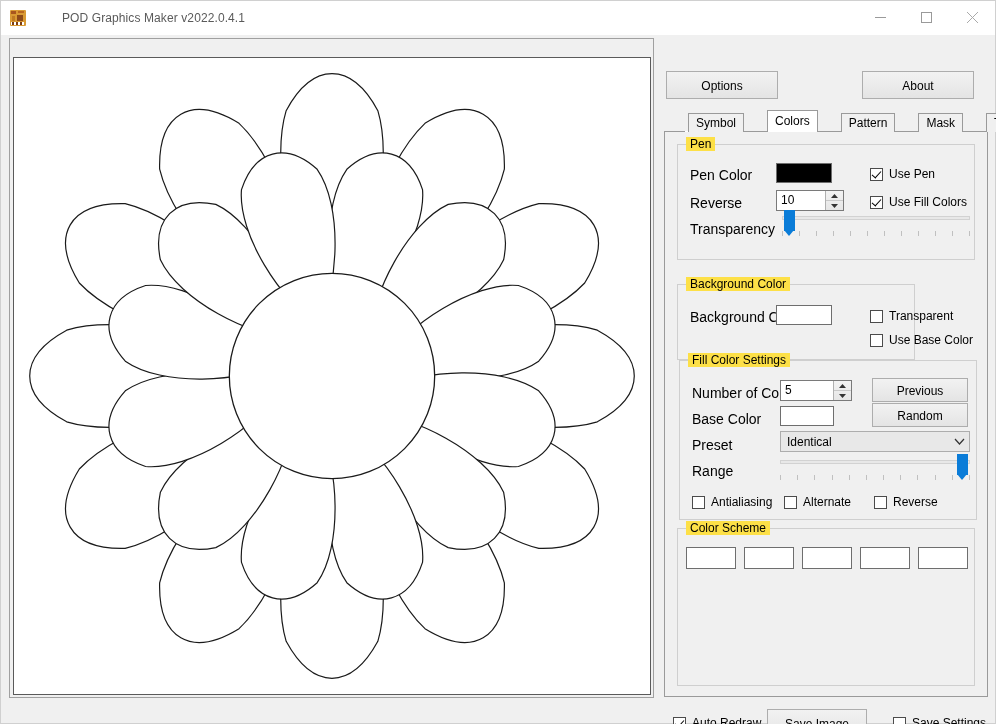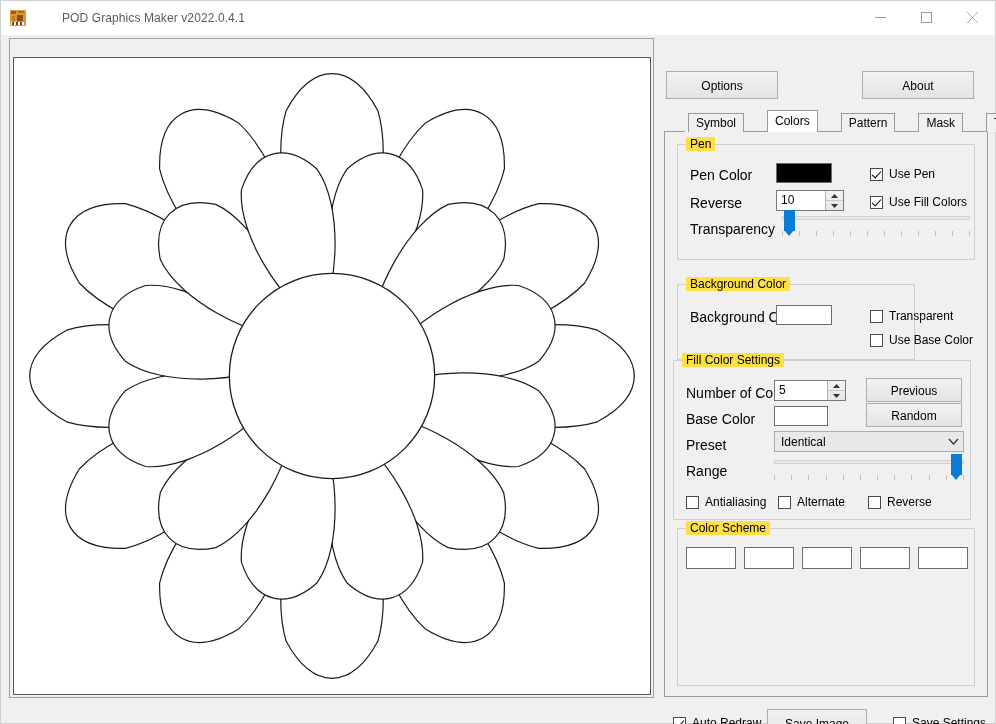--- a/index.html
+++ b/index.html
@@ -462,21 +462,21 @@
           <div class="cb" style="left:192px; top:24px;">
             <span class="box"></span>
             <span>Transparent</span>
           </div>
           <div class="cb" style="left:192px; top:48px;align-items:center;">
             <span class="box"></span>
             <span>Use Base Color</span>
           </div>
         </div>
 
-        <div class="group" style="left:8px; top:228px; width:298px; height:160px;">
+        <div class="group" style="left:14px; top:228px; width:298px; height:160px;">
           <span class="group-title">Fill Color Settings</span>
 
           <span class="lbl" style="left:12px; top:24px;">Number of Colors</span>
           <div class="spin" style="left:100px; top:19px; width:72px; height:21px;">
             <span class="spin-val">5</span>
             <div class="spin-btns">
               <div>
                 <svg width="7" height="4" viewBox="0 0 7 4">
                     <polygon points="3.5,0 7,4 0,4" fill="#333"></polygon>
                   </svg>

